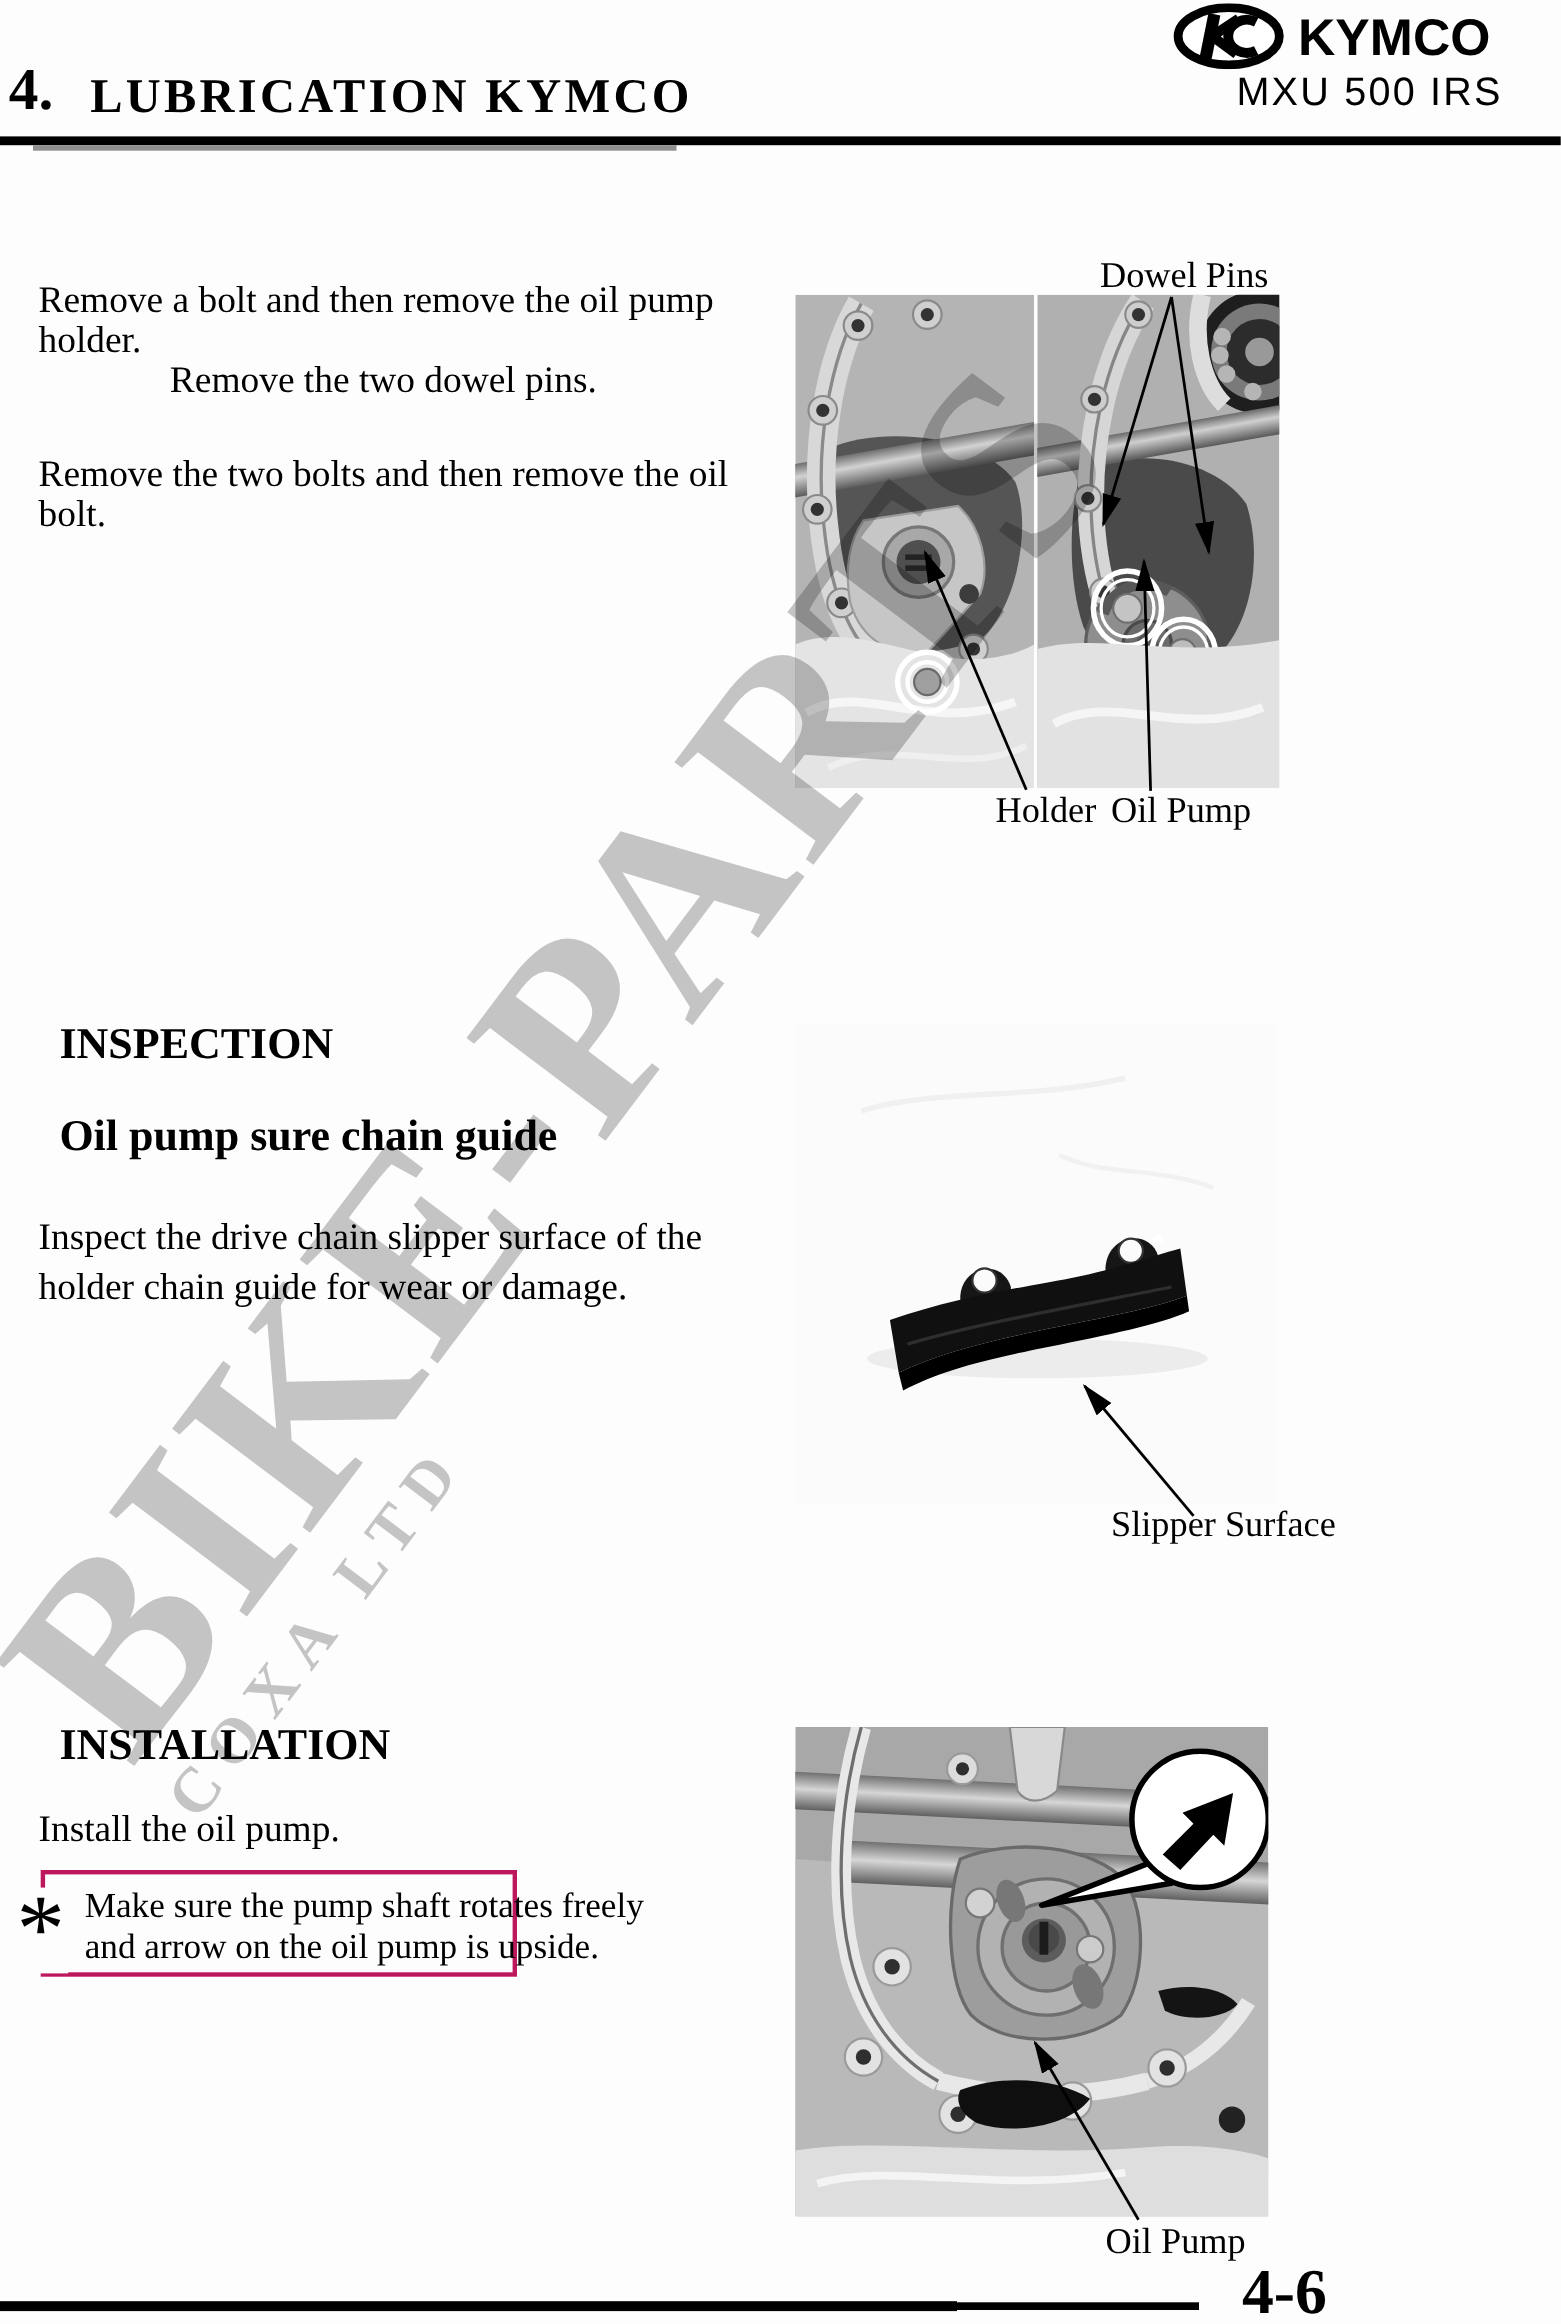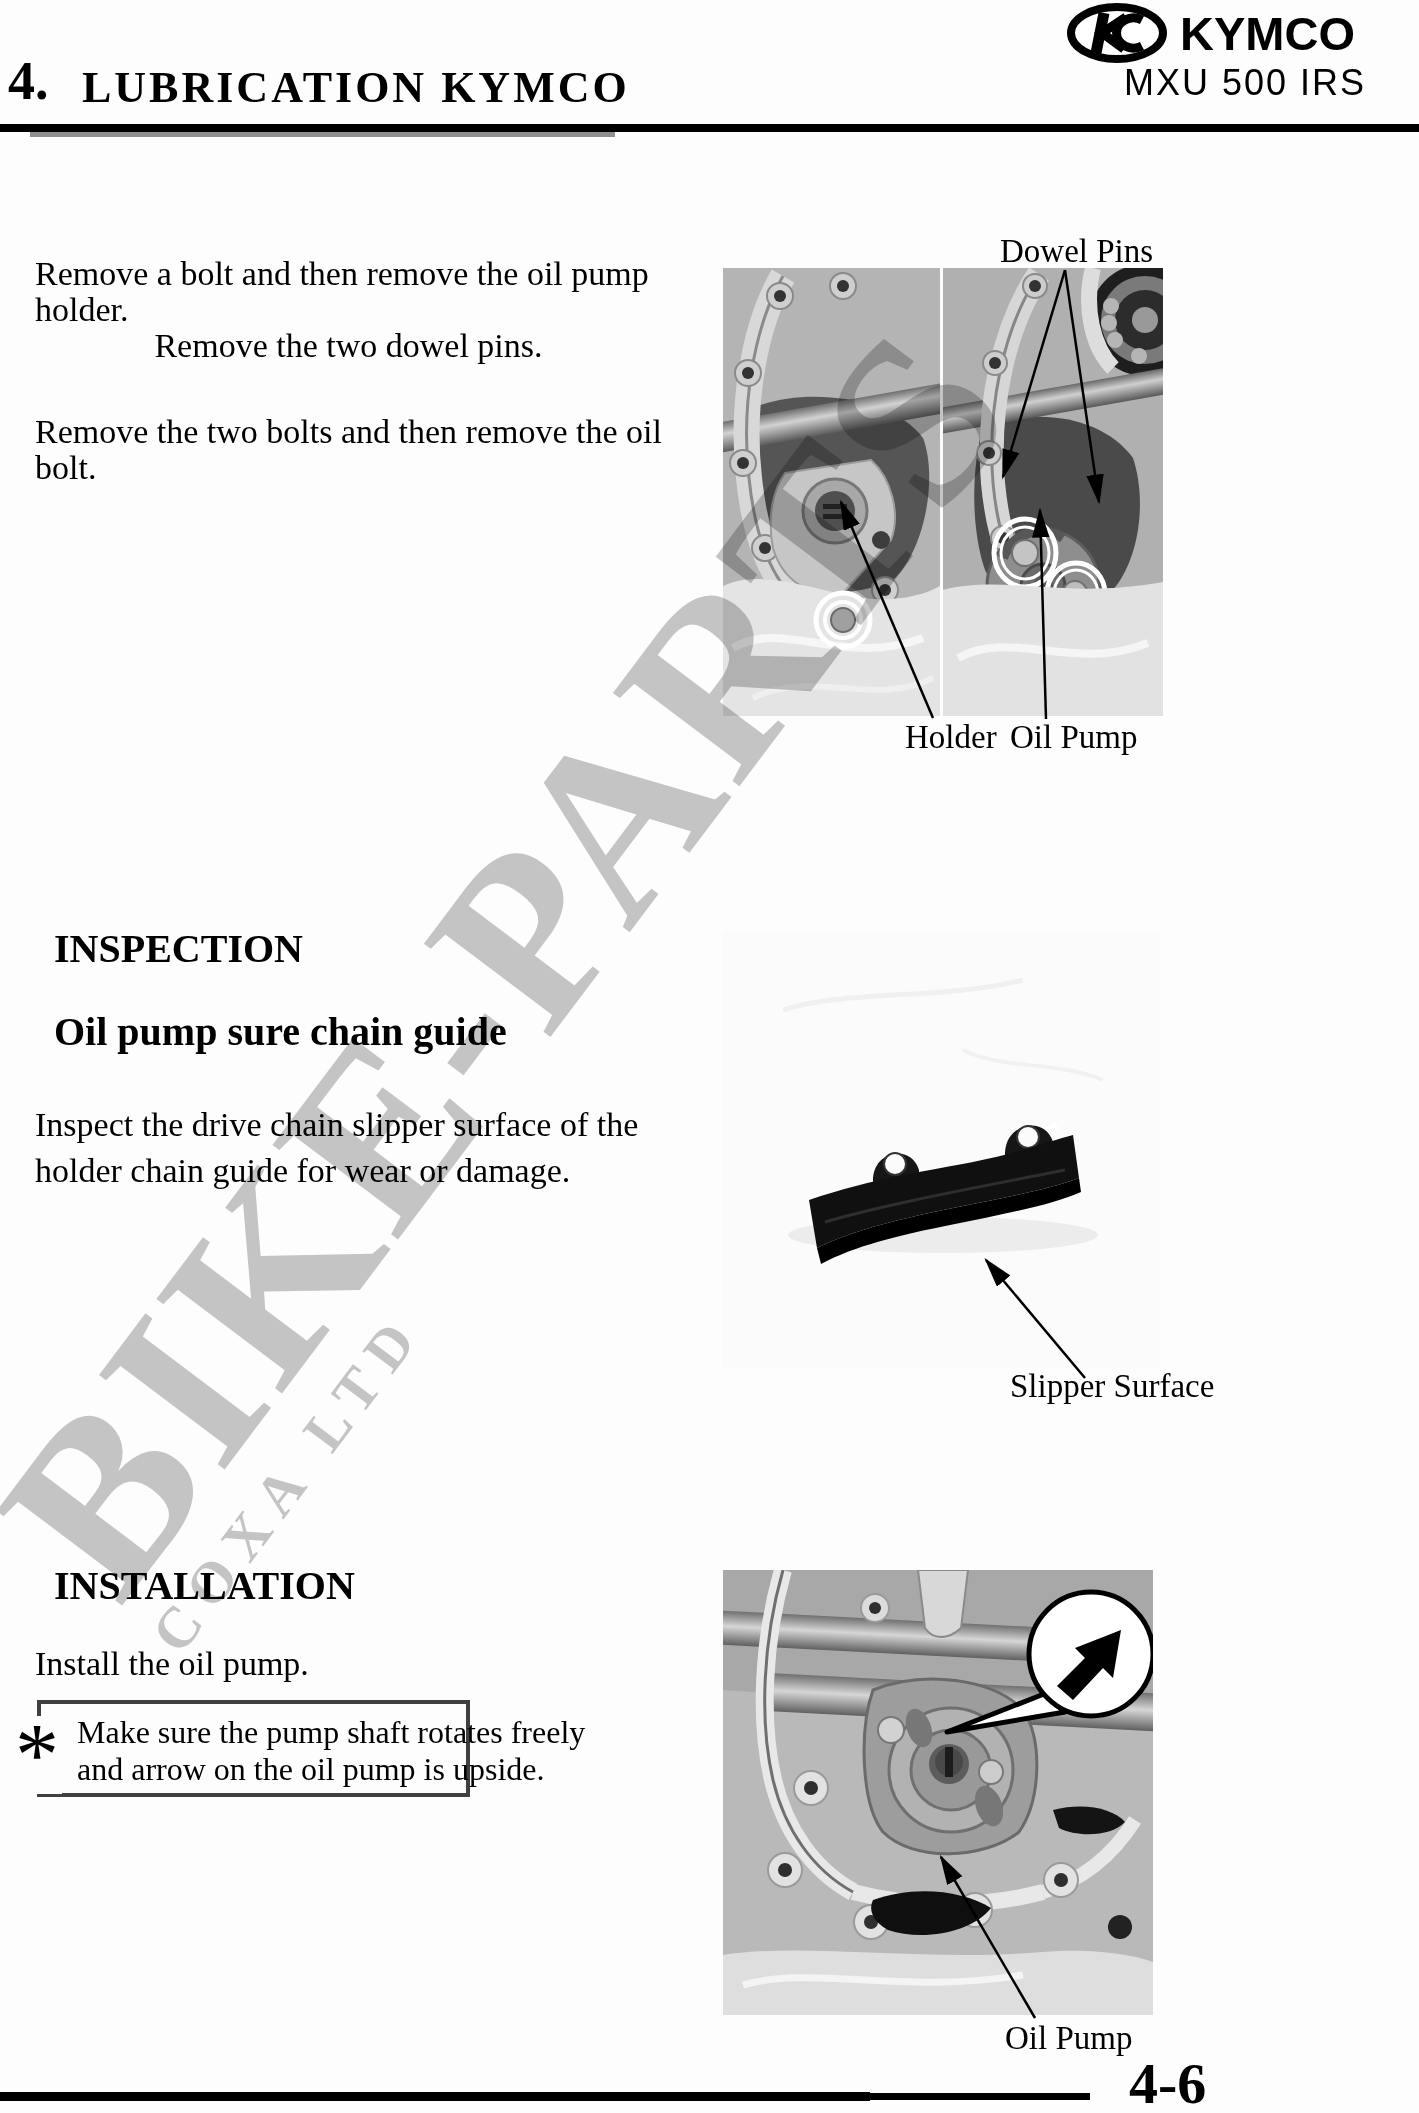--- a/index.html
+++ b/index.html
@@ -14,21 +14,21 @@
   .brand-text{font-family:"Liberation Sans",sans-serif;font-weight:bold;font-size:47px;letter-spacing:0px;}
   .model-text{font-family:"Liberation Sans",sans-serif;font-weight:normal;font-size:36px;letter-spacing:2px;}
   .rule{background:#000;}
   .rule-gray{background:#8f8f8f;}
   
   .body-line{font-size:34px;line-height:36px;white-space:nowrap;}
   .body-line2{font-size:34px;line-height:46px;white-space:nowrap;}
   .sec-heading{font-size:40px;font-weight:bold;white-space:nowrap;margin-left:18px;}
   .fig-label{font-size:33px;white-space:nowrap;}
   
-  .note-box{border:4px solid #404040;background:transparent;}
+  .note-box{border:4px solid #be185d;background:transparent;}
   .note-line{font-size:32px;line-height:37px;white-space:nowrap;}
   .note-star{font-size:88px;line-height:78px;background:#fdfdfd;padding:0 3px;font-family:"Liberation Serif",serif;}
   .page-number{font-size:58px;font-weight:bold;}
   
   .wm{
     pointer-events:none;z-index:40;color:#c6c6c6;font-weight:bold;
     mix-blend-mode:multiply;white-space:nowrap;
   }
   .wm-main{font-size:240px;letter-spacing:6px;line-height:280px;transform:rotate(-53deg);transform-origin:0 140px;}
   .wm-sub{font-size:58px;letter-spacing:14px;line-height:90px;transform:rotate(-53deg);transform-origin:0 45px;}

